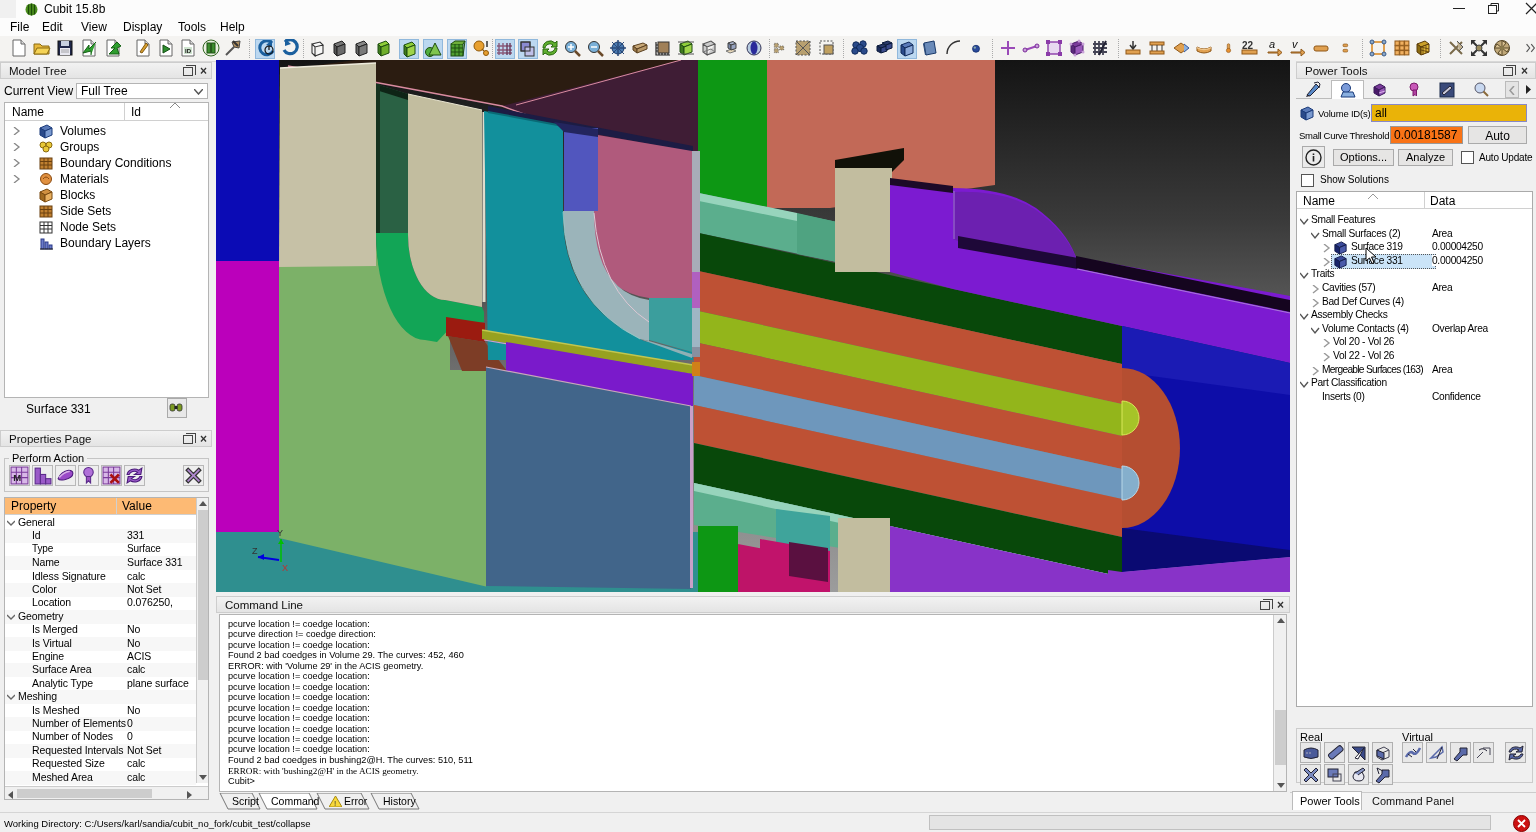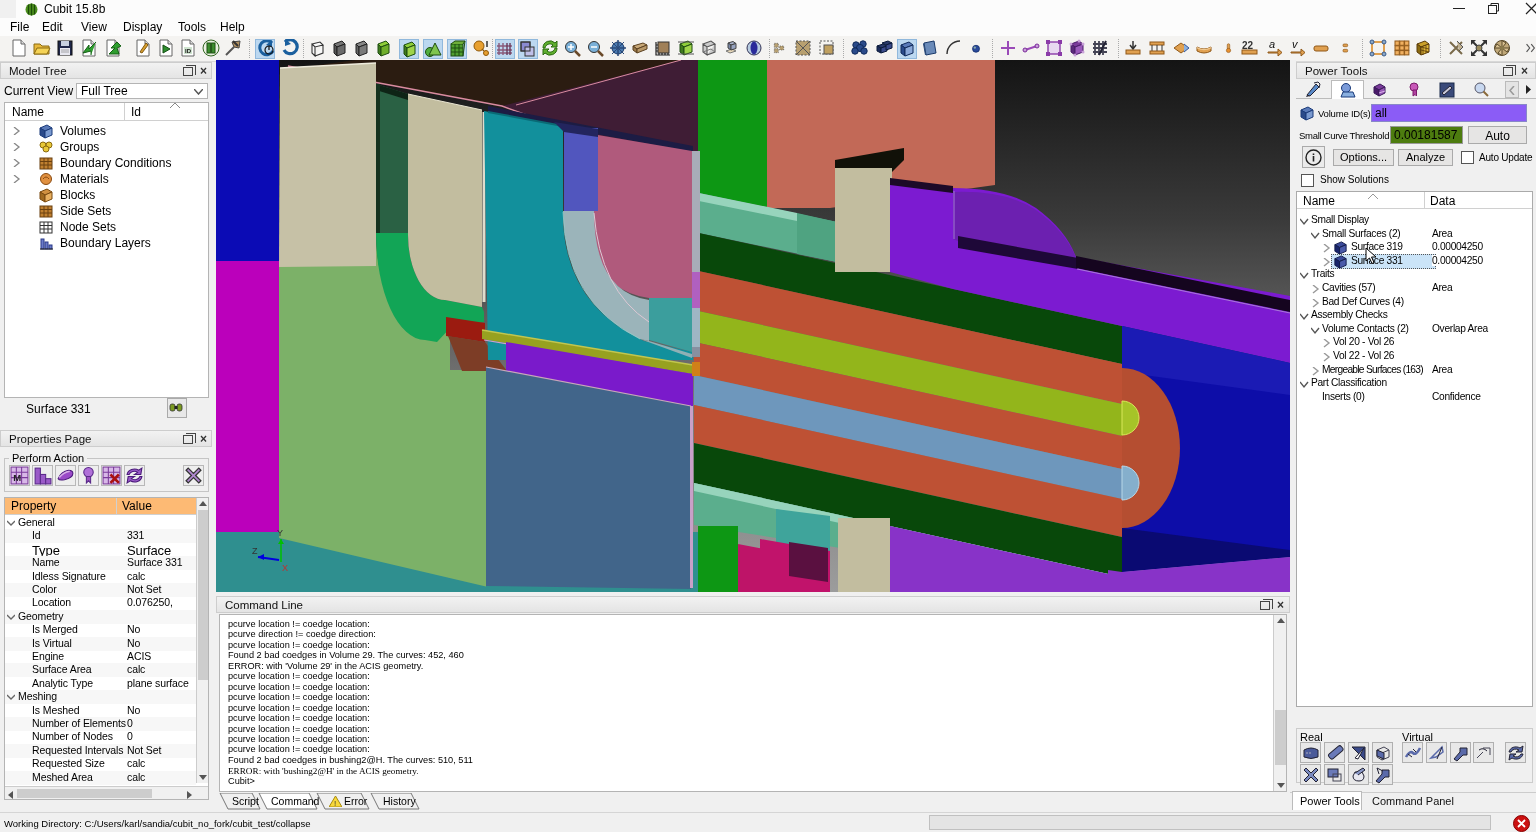--- a/index.html
+++ b/index.html
@@ -563,21 +563,21 @@
         <svg style="position:absolute;left:2px;top:4px" width="8" height="6">
           <path d="M0 1 L4 5 L8 1" fill="none" stroke="#666" stroke-width="1.3"></path>
         </svg>
         <span style="position:absolute;left:13px;top:0">General</span>
         <span style="position:absolute;left:122px;top:0"></span>
       </div>
       <div class="abs" style="left: 0px; top: 31.4px; height: 14px; width: 191px; font-size: 10.5px; letter-spacing: -0.1px; background: rgb(247, 247, 247);">
         <span style="position:absolute;left:27px;top:0">Id</span>
         <span style="position:absolute;left:122px;top:0">331</span>
       </div>
-      <div class="abs" style="left: 0px; top: 44.8px; height: 14px; width: 191px; font-size: 13px; letter-spacing: -0.1px;">
+      <div class="abs" style="left: 0px; top: 44.8px; height: 14px; width: 191px; font-size: 10px; letter-spacing: -0.1px;">
         <span style="position:absolute;left:27px;top:0">Type</span>
         <span style="position:absolute;left:122px;top:0">Surface</span>
       </div>
       <div class="abs" style="left: 0px; top: 58.2px; height: 14px; width: 191px; font-size: 10.5px; letter-spacing: -0.1px; background: rgb(247, 247, 247);">
         <span style="position:absolute;left:27px;top:0">Name</span>
         <span style="position:absolute;left:122px;top:0">Surface 331</span>
       </div>
       <div class="abs" style="left: 0px; top: 71.6px; height: 14px; width: 191px; font-size: 10.5px; letter-spacing: -0.1px;">
         <span style="position:absolute;left:27px;top:0">Idless Signature</span>
         <span style="position:absolute;left:122px;top:0">calc</span>
@@ -898,23 +898,23 @@
       <svg style="position:absolute;left:4px;top:4px" width="7" height="9">
         <path d="M1 0 L6 4.5 L1 9" fill="#222"></path>
       </svg>
     </div>
     <div class="abs" style="left: 1299px; top: 105px; width: 16px; height: 16px;"><svg width="16" height="16" viewBox="0 0 16 16">
         <path d="M2 5 L9 2 L14 5 L7 8 Z" fill="#5a7ab8" stroke="#1a3a7a"></path>
         <path d="M2 5 V12 L7 15 V8 Z" fill="#2a4a8a" stroke="#1a3a7a"></path>
         <path d="M7 15 L14 12 V5 L7 8 Z" fill="#7a9ad0" stroke="#1a3a7a"></path>
       </svg></div>
     <div class="abs" style="left: 1318px; top: 108px; font-size: 9.5px; letter-spacing: -0.2px; color: rgb(0, 0, 0);">Volume ID(s)</div>
-    <div class="abs" style="left: 1371px; top: 104px; width: 156px; height: 18px; background: #8b5cf6; border: 1px solid rgb(136, 136, 200); font-size: 12px; padding: 1px 0px 0px 3px;">all</div>
+    <div class="abs" style="left: 1371px; top: 104px; width: 156px; height: 18px; background: #eab308; border: 1px solid rgb(136, 136, 200); font-size: 12px; padding: 1px 0px 0px 3px;">all</div>
     <div class="abs" style="left: 1299px; top: 130px; font-size: 9.5px; letter-spacing: -0.3px;">Small Curve Threshold</div>
-    <div class="abs" style="left: 1390px; top: 126px; width: 73px; height: 18px; background: #4d7c0f; border: 1px solid rgb(153, 153, 153); font-size: 12px; padding: 1px 0px 0px 3px;">0.00181587</div>
+    <div class="abs" style="left: 1390px; top: 126px; width: 73px; height: 18px; background: #f97316; border: 1px solid rgb(153, 153, 153); font-size: 12px; padding: 1px 0px 0px 3px;">0.00181587</div>
     <div class="abs" style="left: 1468px; top: 126px; width: 59px; height: 18px; background: rgb(230, 229, 228); border: 1px solid rgb(170, 170, 170); font-size: 12px; text-align: center; padding-top: 2px;">Auto</div>
     <div class="abs" style="left: 1302px; top: 146px; width: 23px; height: 22px; background: rgb(235, 235, 235); border: 1px solid rgb(170, 170, 170);">
       <svg style="position:absolute;left:2px;top:2px" width="17" height="17">
         <circle cx="8.5" cy="8.5" r="7.5" fill="none" stroke="#222" stroke-width="1.4"></circle>
         <path d="M8.5 7 V12.5 M8.5 4.5 V6" stroke="#222" stroke-width="1.6"></path>
       </svg>
     </div>
     <div class="abs" style="left: 1333px; top: 149px; width: 61px; height: 17px; background: rgb(230, 229, 228); border: 1px solid rgb(170, 170, 170); font-size: 11px; text-align: center; padding-top: 1px;">Options...</div>
     <div class="abs" style="left: 1398px; top: 149px; width: 55px; height: 17px; background: rgb(230, 229, 228); border: 1px solid rgb(170, 170, 170); font-size: 11px; text-align: center; padding-top: 1px;">Analyze</div>
     <div class="abs" style="left: 1461px; top: 151px; width: 13px; height: 13px; background: rgb(255, 255, 255); border: 1px solid rgb(85, 85, 85);"></div>
@@ -927,21 +927,21 @@
         <span style="position:absolute;left:133px;top:2px;font-size:12px">Data</span>
         <div style="position:absolute;left:127px;top:0;width:1px;height:17px;background:#d0d0d0"></div>
         <svg style="position:absolute;left:70px;top:1px" width="12" height="6">
           <path d="M1 6 L6 1 L11 6" fill="none" stroke="#999"></path>
         </svg>
       </div>
       <div class="abs" style="left: 0px; top: 22px; width: 235px; height: 14px; font-size: 10.2px; letter-spacing: -0.3px;">
         <svg style="position:absolute;left:3px;top:3px" width="9" height="9">
           <path d="M0 2 L4 7 L8 2" fill="none" stroke="#555" stroke-width="1.4"></path>
         </svg>
-        <span style="position:absolute;left:14px;top:0">Small Display</span>
+        <span style="position:absolute;left:14px;top:0">Small Features</span>
       </div>
       <div class="abs" style="left: 0px; top: 35.6px; width: 235px; height: 14px; font-size: 10.2px; letter-spacing: -0.3px;">
         <svg style="position:absolute;left:14px;top:3px" width="9" height="9">
           <path d="M0 2 L4 7 L8 2" fill="none" stroke="#555" stroke-width="1.4"></path>
         </svg>
         <span style="position:absolute;left:25px;top:0">Small Surfaces (2)</span>
         <span style="position:absolute;left:135px;top:0;background:#fff">Area</span>
       </div>
       <div class="abs" style="left: 0px; top: 49.2px; width: 235px; height: 14px; font-size: 10.2px; letter-spacing: -0.3px;">
         <svg style="position:absolute;left:25px;top:3px" width="9" height="9">
@@ -990,21 +990,21 @@
       <div class="abs" style="left: 0px; top: 117.2px; width: 235px; height: 14px; font-size: 10.2px; letter-spacing: -0.3px;">
         <svg style="position:absolute;left:3px;top:3px" width="9" height="9">
           <path d="M0 2 L4 7 L8 2" fill="none" stroke="#555" stroke-width="1.4"></path>
         </svg>
         <span style="position:absolute;left:14px;top:0">Assembly Checks</span>
       </div>
       <div class="abs" style="left: 0px; top: 130.8px; width: 235px; height: 14px; font-size: 10.2px; letter-spacing: -0.3px;">
         <svg style="position:absolute;left:14px;top:3px" width="9" height="9">
           <path d="M0 2 L4 7 L8 2" fill="none" stroke="#555" stroke-width="1.4"></path>
         </svg>
-        <span style="position:absolute;left:25px;top:0">Volume Contacts (2)</span>
+        <span style="position:absolute;left:25px;top:0">Volume Contacts (4)</span>
         <span style="position:absolute;left:135px;top:0;background:#fff">Overlap Area</span>
       </div>
       <div class="abs" style="left: 0px; top: 144.4px; width: 235px; height: 14px; font-size: 10.2px; letter-spacing: -0.3px;">
         <svg style="position:absolute;left:25px;top:3px" width="9" height="9">
           <path d="M2 0 L7 4 L2 8" fill="none" stroke="#999" stroke-width="1.4"></path>
         </svg>
         <span style="position:absolute;left:36px;top:0">Vol 20 - Vol 26</span>
       </div>
       <div class="abs" style="left: 0px; top: 158px; width: 235px; height: 14px; font-size: 10.2px; letter-spacing: -0.3px;">
         <svg style="position:absolute;left:25px;top:3px" width="9" height="9">

